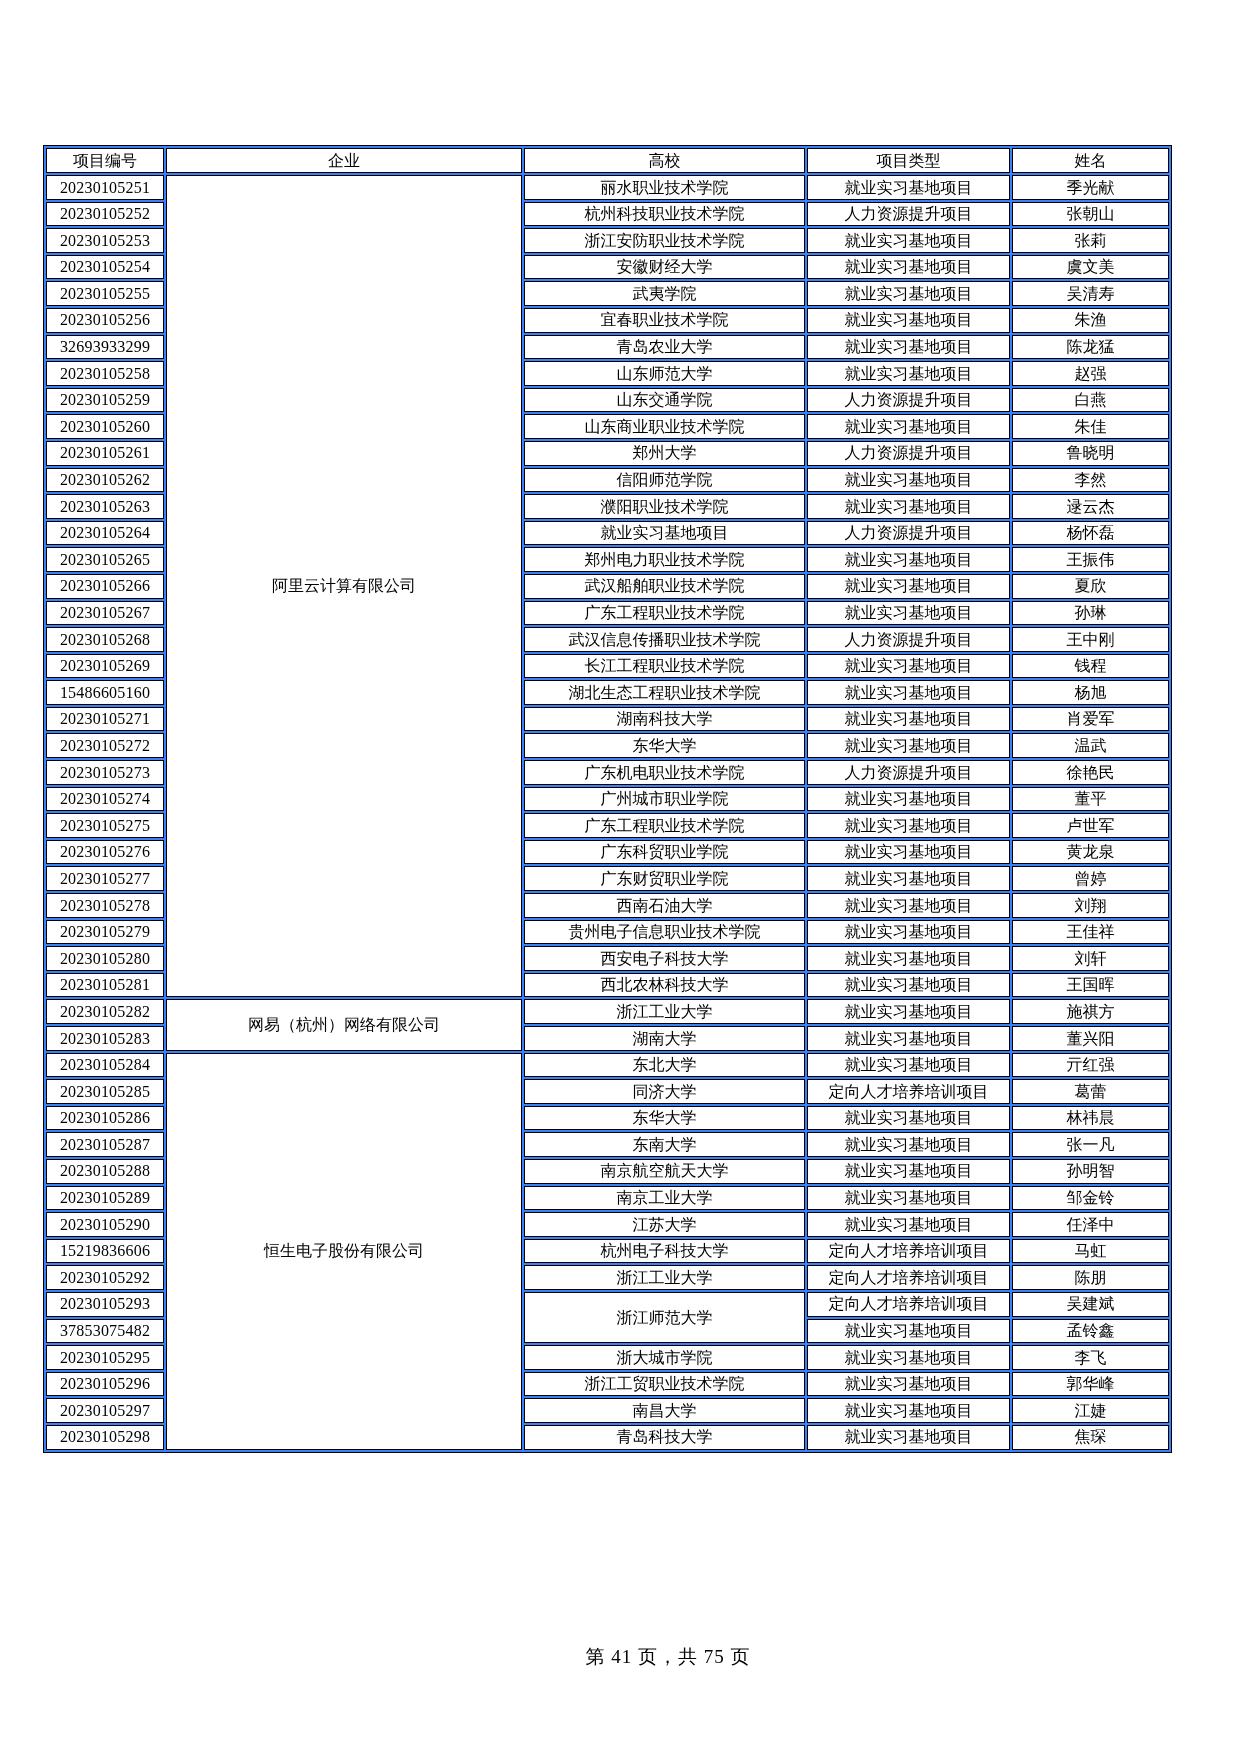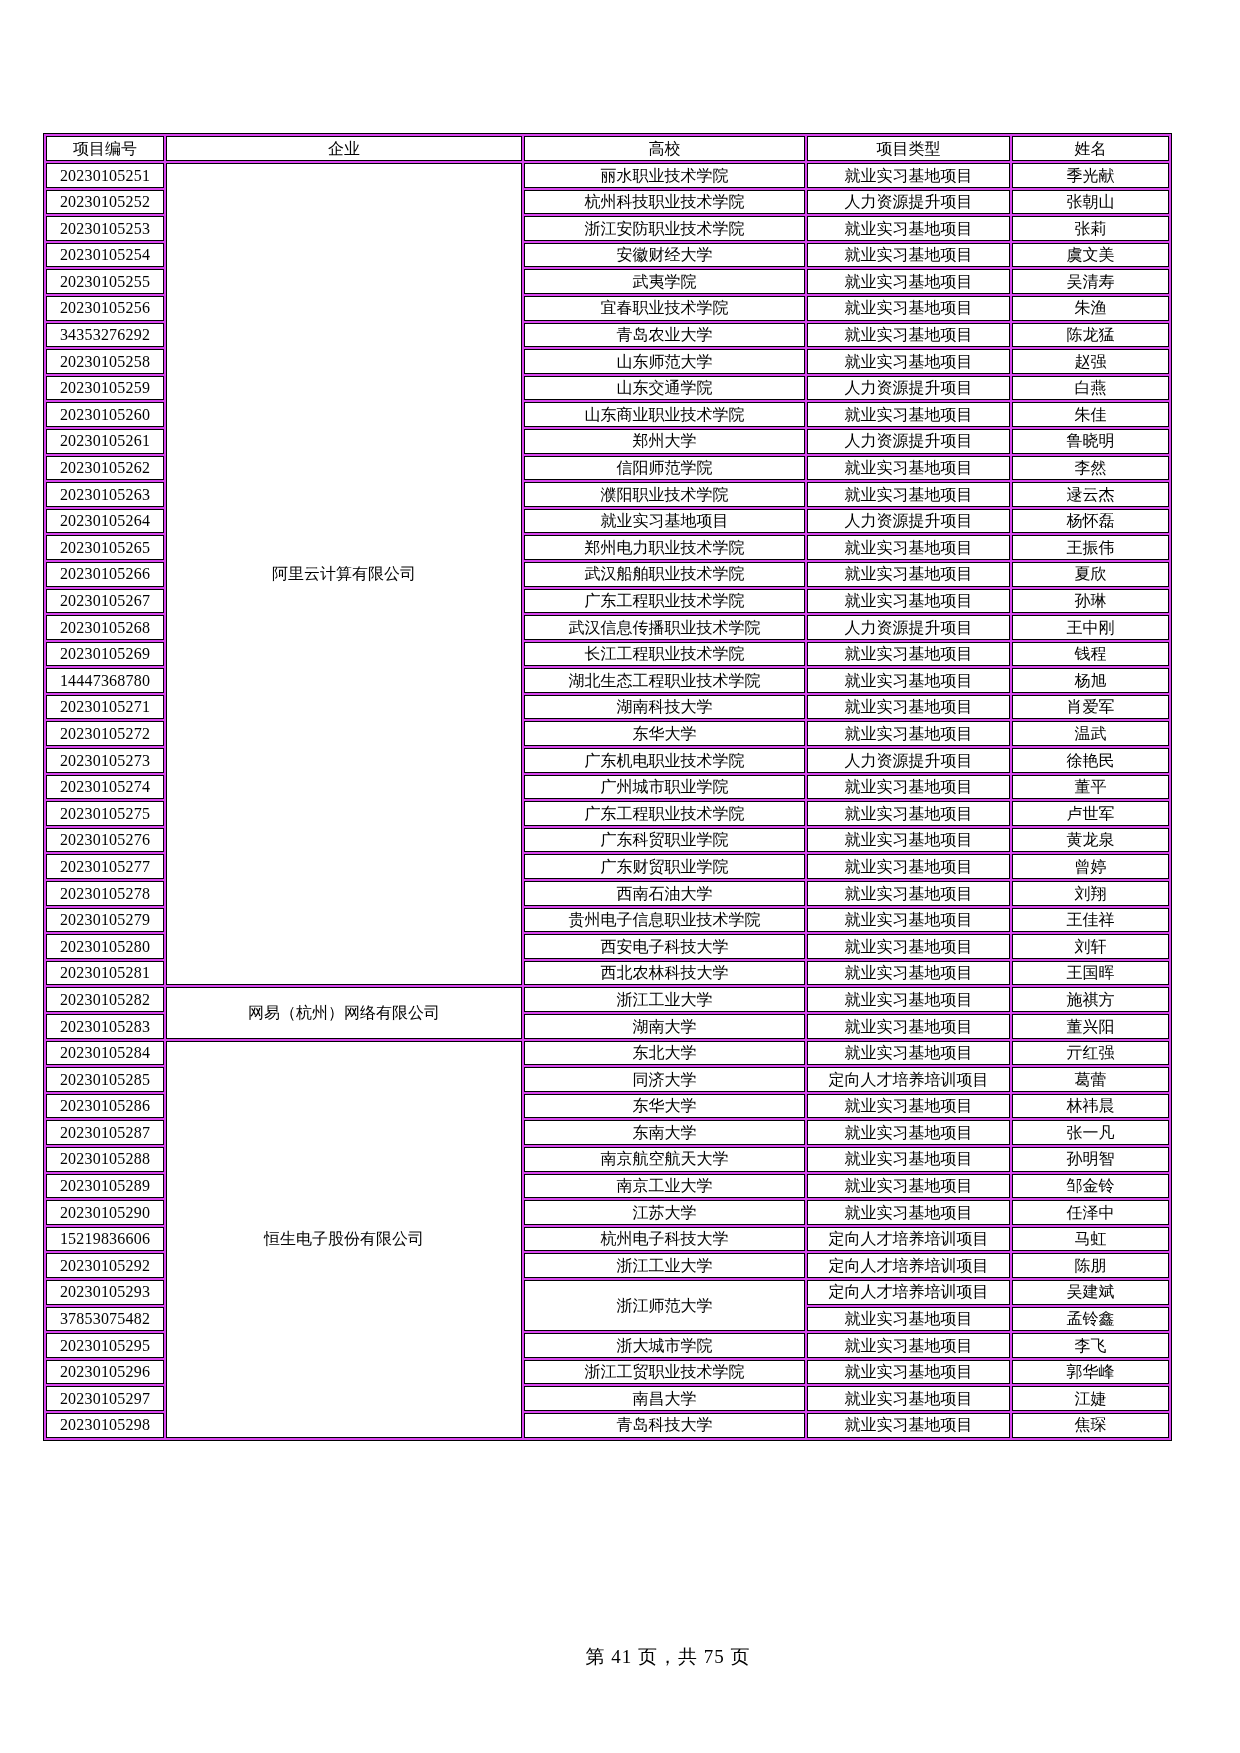--- a/index.html
+++ b/index.html
@@ -12,26 +12,26 @@
     width: 1240px;
     height: 1753px;
     background: #ffffff;
     font-family: "Liberation Serif", "DejaVu Serif", serif;
     color: #000000;
     overflow: hidden;
   }
   table.roster {
     position: absolute;
     left: 43px;
-    top: 133px;
+    top: 145px;
     border-collapse: separate;
     border-spacing: 2px;
     border: 1px solid #000000;
     table-layout: fixed;
-    background: #d946ef;
+    background: #3b82f6;
   }
   table.roster col.c1 { width: 118px; }
   table.roster col.c2 { width: 356px; }
   table.roster col.c3 { width: 281px; }
   table.roster col.c4 { width: 203px; }
   table.roster col.c5 { width: 157px; }
   table.roster th, table.roster td {
     border: 1px solid #000000;
     padding: 0;
     margin: 0;
@@ -118,21 +118,21 @@
           <td>就业实习基地项目</td>
           <td>吴清寿</td>
         </tr>
         <tr>
           <td class="id-cell">20230105256</td>
           <td>宜春职业技术学院</td>
           <td>就业实习基地项目</td>
           <td>朱渔</td>
         </tr>
         <tr>
-          <td class="id-cell">34353276292</td>
+          <td class="id-cell">32693933299</td>
           <td>青岛农业大学</td>
           <td>就业实习基地项目</td>
           <td>陈龙猛</td>
         </tr>
         <tr>
           <td class="id-cell">20230105258</td>
           <td>山东师范大学</td>
           <td>就业实习基地项目</td>
           <td>赵强</td>
         </tr>
@@ -196,21 +196,21 @@
           <td>人力资源提升项目</td>
           <td>王中刚</td>
         </tr>
         <tr>
           <td class="id-cell">20230105269</td>
           <td>长江工程职业技术学院</td>
           <td>就业实习基地项目</td>
           <td>钱程</td>
         </tr>
         <tr>
-          <td class="id-cell">14447368780</td>
+          <td class="id-cell">15486605160</td>
           <td>湖北生态工程职业技术学院</td>
           <td>就业实习基地项目</td>
           <td>杨旭</td>
         </tr>
         <tr>
           <td class="id-cell">20230105271</td>
           <td>湖南科技大学</td>
           <td>就业实习基地项目</td>
           <td>肖爱军</td>
         </tr>

